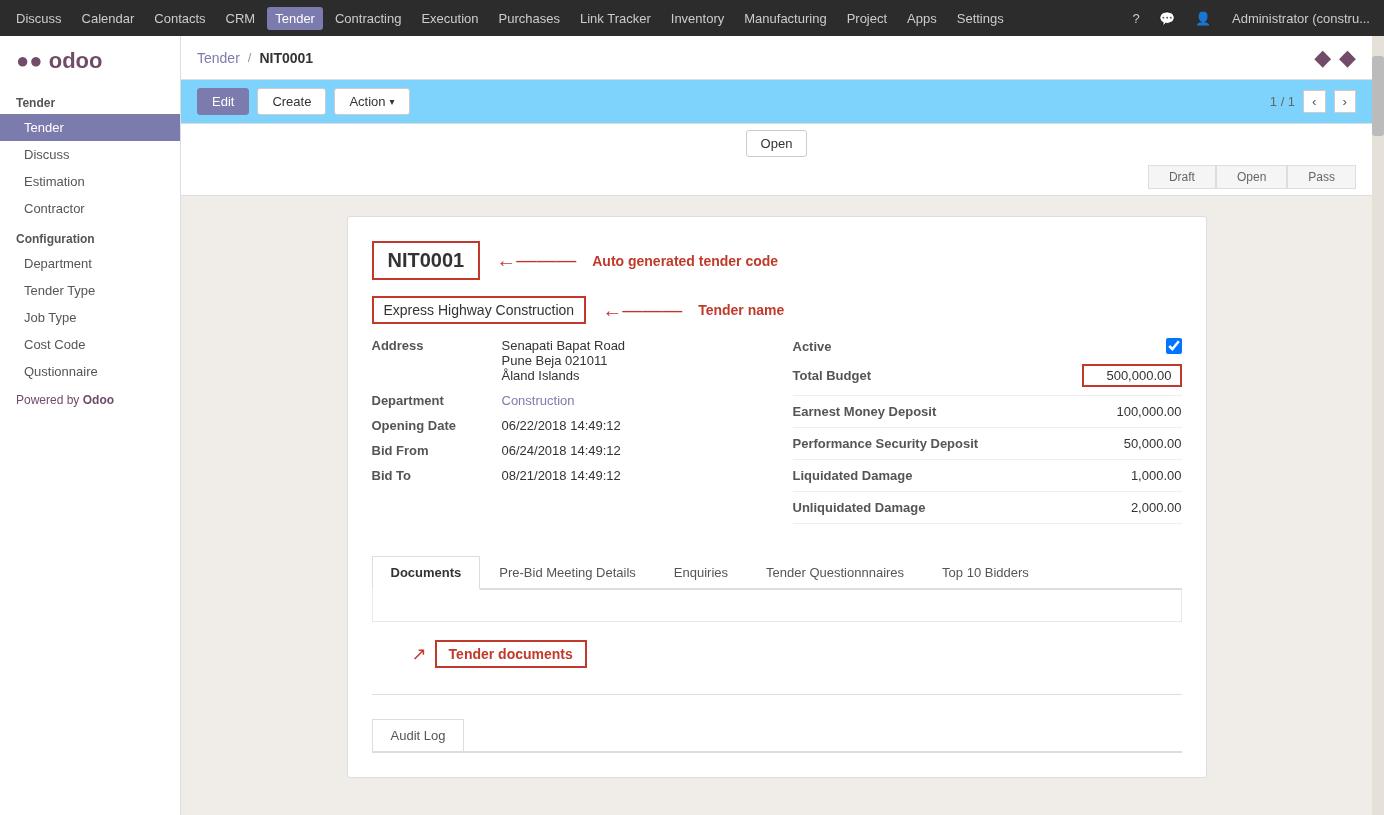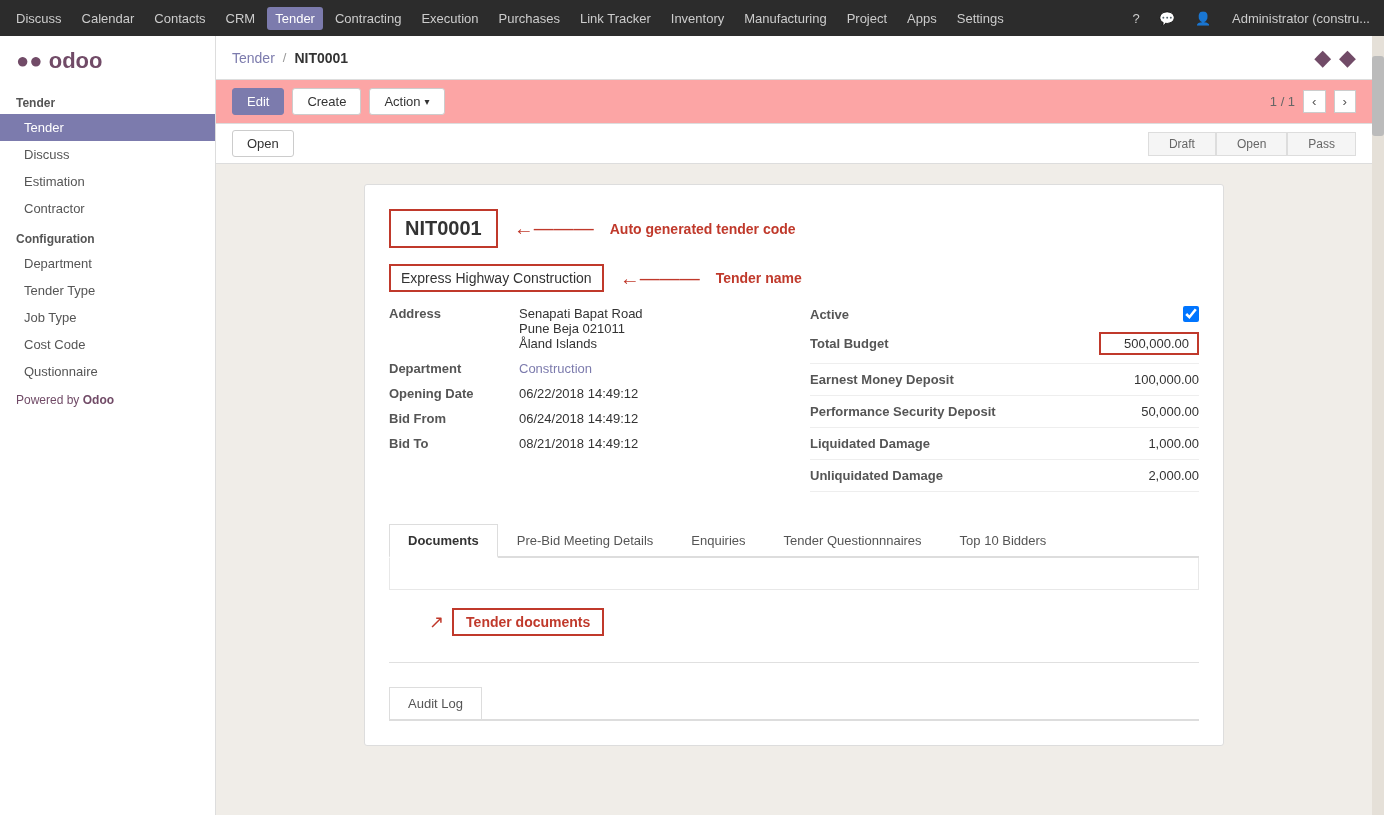--- a/index.html
+++ b/index.html
@@ -9,49 +9,49 @@
     .top-nav { background: #2c2c2c; color: #ccc; display: flex; align-items: center; height: 36px; padding: 0 8px; gap: 4px; flex-shrink: 0; }
     .top-nav a { color: #ccc; text-decoration: none; padding: 4px 8px; font-size: 13px; cursor: pointer; }
     .top-nav a.active { background: #7c7bad; color: #fff; border-radius: 3px; }
     .top-nav-right { margin-left: auto; display: flex; align-items: center; gap: 8px; color: #ccc; font-size: 13px; }
     .top-nav-right span { cursor: pointer; padding: 2px 6px; }
 
     
     .main-layout { display: flex; flex: 1; overflow: hidden; }
 
     
-    .sidebar { width: 216px; background: #fff; border-right: 1px solid #ddd; flex-shrink: 0; padding: 0; overflow-y: auto; }
+    .sidebar { width: 181px; background: #fff; border-right: 1px solid #ddd; flex-shrink: 0; padding: 0; overflow-y: auto; }
     .sidebar-logo { padding: 12px 16px; }
     .sidebar-logo .logo-text { font-size: 22px; font-weight: bold; color: #714b67; }
     .sidebar-section-label { padding: 10px 16px 4px; font-weight: bold; color: #555; font-size: 12px; text-transform: none; }
     .sidebar-item { padding: 6px 16px 6px 24px; cursor: pointer; color: #555; font-size: 13px; }
     .sidebar-item.active { background: #7c7bad; color: #fff; }
 
     
     .content-area { flex: 1; display: flex; flex-direction: column; overflow: hidden; background: #f0ede8; }
 
     
     .breadcrumb-bar { background: #fff; border-bottom: 1px solid #ddd; padding: 0 16px; height: 44px; display: flex; align-items: center; gap: 8px; flex-shrink: 0; }
     .breadcrumb-link { color: #7c7bad; cursor: pointer; font-size: 14px; }
     .breadcrumb-sep { color: #999; }
     .breadcrumb-current { color: #333; font-size: 14px; font-weight: bold; }
     .breadcrumb-icons { margin-left: auto; display: flex; gap: 8px; }
     .breadcrumb-icon { font-size: 18px; color: #714b67; }
 
     
-    .toolbar { background: #fca5a5; border-bottom: 1px solid #ddd; padding: 8px 16px; display: flex; align-items: center; gap: 8px; flex-shrink: 0; }
+    .toolbar { background: #7dd3fc; border-bottom: 1px solid #ddd; padding: 8px 16px; display: flex; align-items: center; gap: 8px; flex-shrink: 0; }
     .btn { padding: 5px 14px; border-radius: 3px; cursor: pointer; font-size: 13px; border: 1px solid #ccc; background: #fff; color: #333; }
     .btn-primary { background: #7c7bad; color: #fff; border-color: #7c7bad; }
     .btn-action { background: #fff; border: 1px solid #ccc; color: #333; display: flex; align-items: center; gap: 4px; }
     .btn-action .arrow { font-size: 10px; }
     .toolbar-right { margin-left: auto; display: flex; align-items: center; gap: 8px; color: #666; font-size: 13px; }
     .nav-btn { background: #fff; border: 1px solid #ccc; padding: 3px 8px; cursor: pointer; color: #555; }
 
     
-    .status-bar { background: #fff; border-bottom: 1px solid #ddd; padding: 6px 16px; display: flex; align-items: center; gap: 8px; flex-shrink: 0; }
+    .status-bar { background: #fff; border-bottom: 1px solid #ddd; padding: 6px 16px; display: flex; align-items: center; gap: 8px; flex-shrink: 0; flex-direction: column; }
     .status-bar-right { margin-left: auto; display: flex; gap: 0; }
     .status-step { padding: 4px 20px; font-size: 12px; color: #666; background: #f5f5f5; border: 1px solid #ddd; cursor: pointer; }
 
     
     .form-scroll { flex: 1; overflow-y: auto; padding: 20px; }
     .form-card { background: #fff; border: 1px solid #ddd; border-radius: 3px; padding: 24px; max-width: 860px; margin: 0 auto; }
 
     
     .tender-code-row { display: flex; align-items: center; gap: 16px; margin-bottom: 16px; }
     .tender-code-box { border: 2px solid #c0392b; padding: 6px 14px; font-size: 20px; font-weight: bold; color: #333; display: inline-block; }

